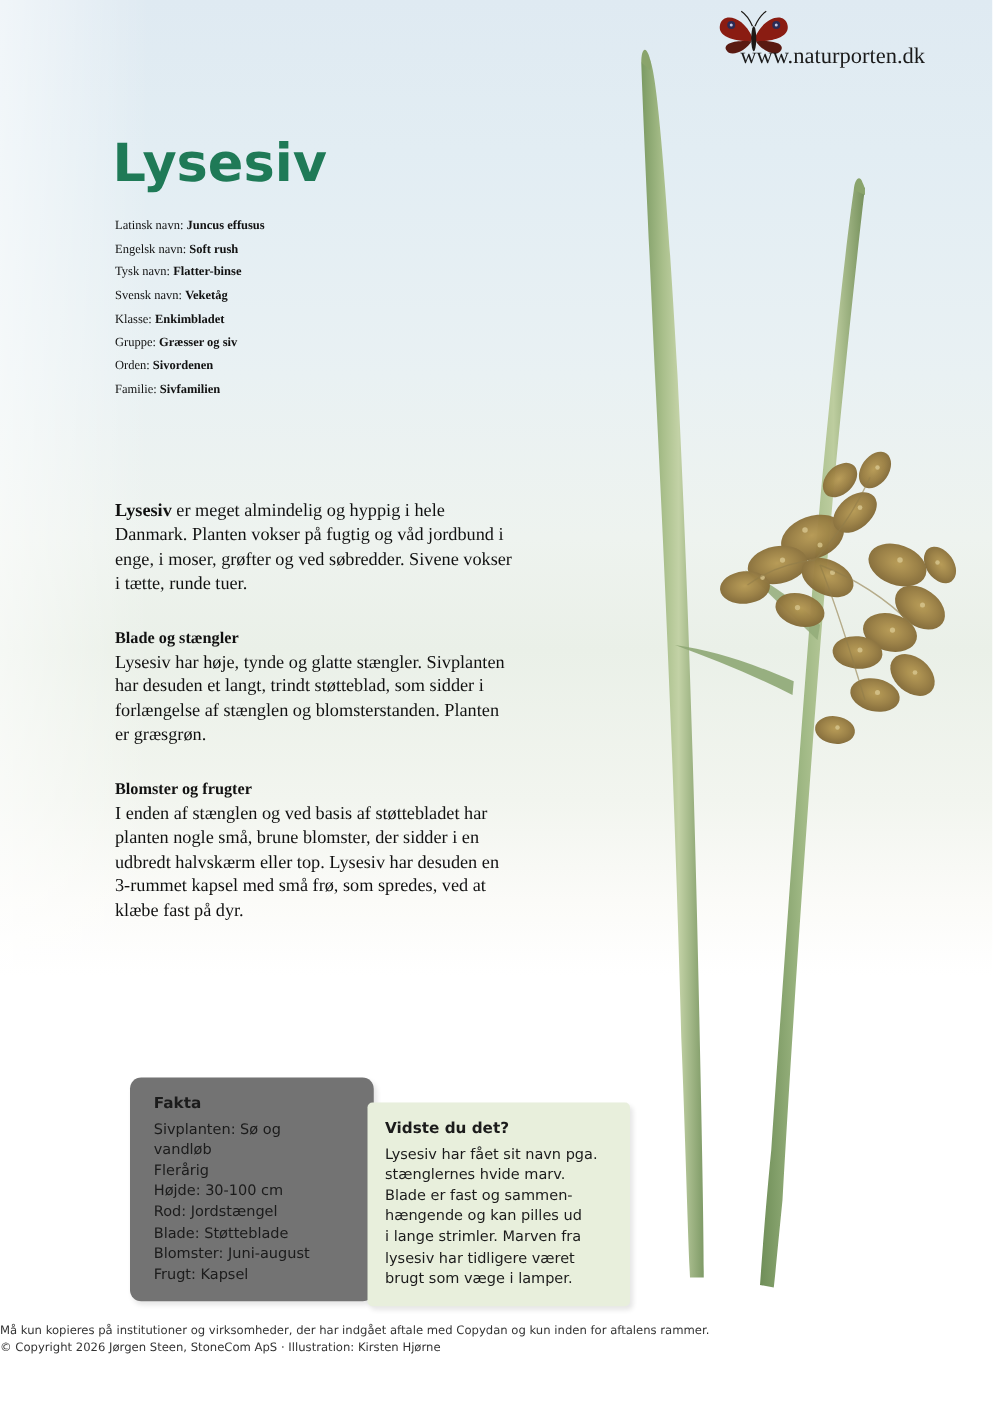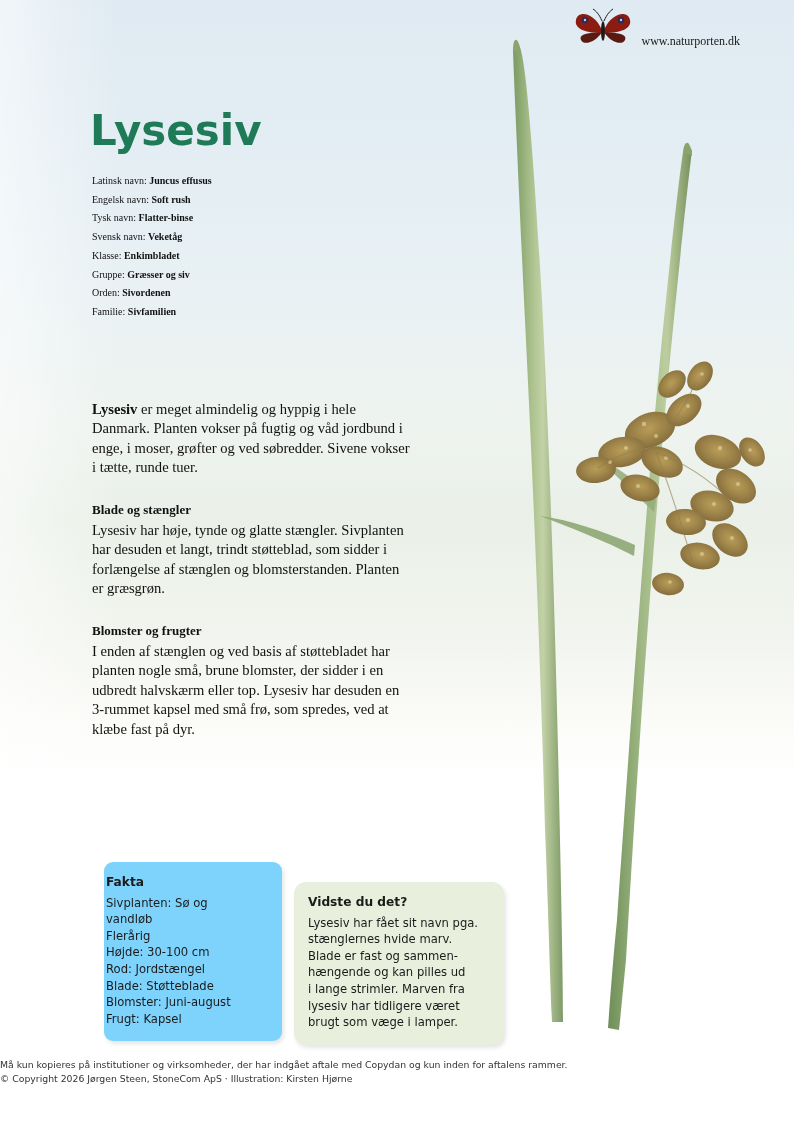--- a/index.html
+++ b/index.html
@@ -39,21 +39,21 @@
     width: 120px; height: 800px;
     background: linear-gradient(to right, rgba(255,255,255,0.55), rgba(255,255,255,0));
   }
 
   
   .site-url {
     position: absolute;
     right: 54px;
     top: 34px;
     font-family: "Liberation Serif", serif;
-    font-size: 12px;
+    font-size: 18px;
     color: #1a1a1a;
   }
   .butterfly {
     position: absolute;
     right: 160px;
     top: 8px;
     width: 62px;
     height: 42px;
   }
 
@@ -99,43 +99,43 @@
     margin-top: 22px;
     margin-bottom: 2px;
   }
 
   
   .factbox {
     position: absolute;
     left: 104px;
     top: 862px;
     width: 162px;
-    padding: 12px 14px 14px 2px;
-    background: #7dd3fc;
+    padding: 12px 14px 14px 19px;
+    background: #737373;
     border-radius: 9px;
     box-shadow: 2px 3px 4px rgba(0,0,0,0.10);
     font-family: "DejaVu Sans", sans-serif;
     font-size: 11.6px;
     line-height: 16.6px;
     color: #1b1b1b;
   }
   .factbox .title,
   .didyouknow .title {
     font-weight: bold;
     margin-bottom: 4px;
     font-size: 12.2px;
   }
   .didyouknow {
     position: absolute;
     left: 294px;
     top: 882px;
     width: 182px;
     padding: 12px 14px 14px 14px;
     background: #e8efdc;
-    border-radius: 12px;
+    border-radius: 4px;
     box-shadow: 2px 3px 4px rgba(0,0,0,0.10);
     font-family: "DejaVu Sans", sans-serif;
     font-size: 11.6px;
     line-height: 16.6px;
     color: #1b1b1b;
   }
 
   
   .footer {
     position: absolute;

